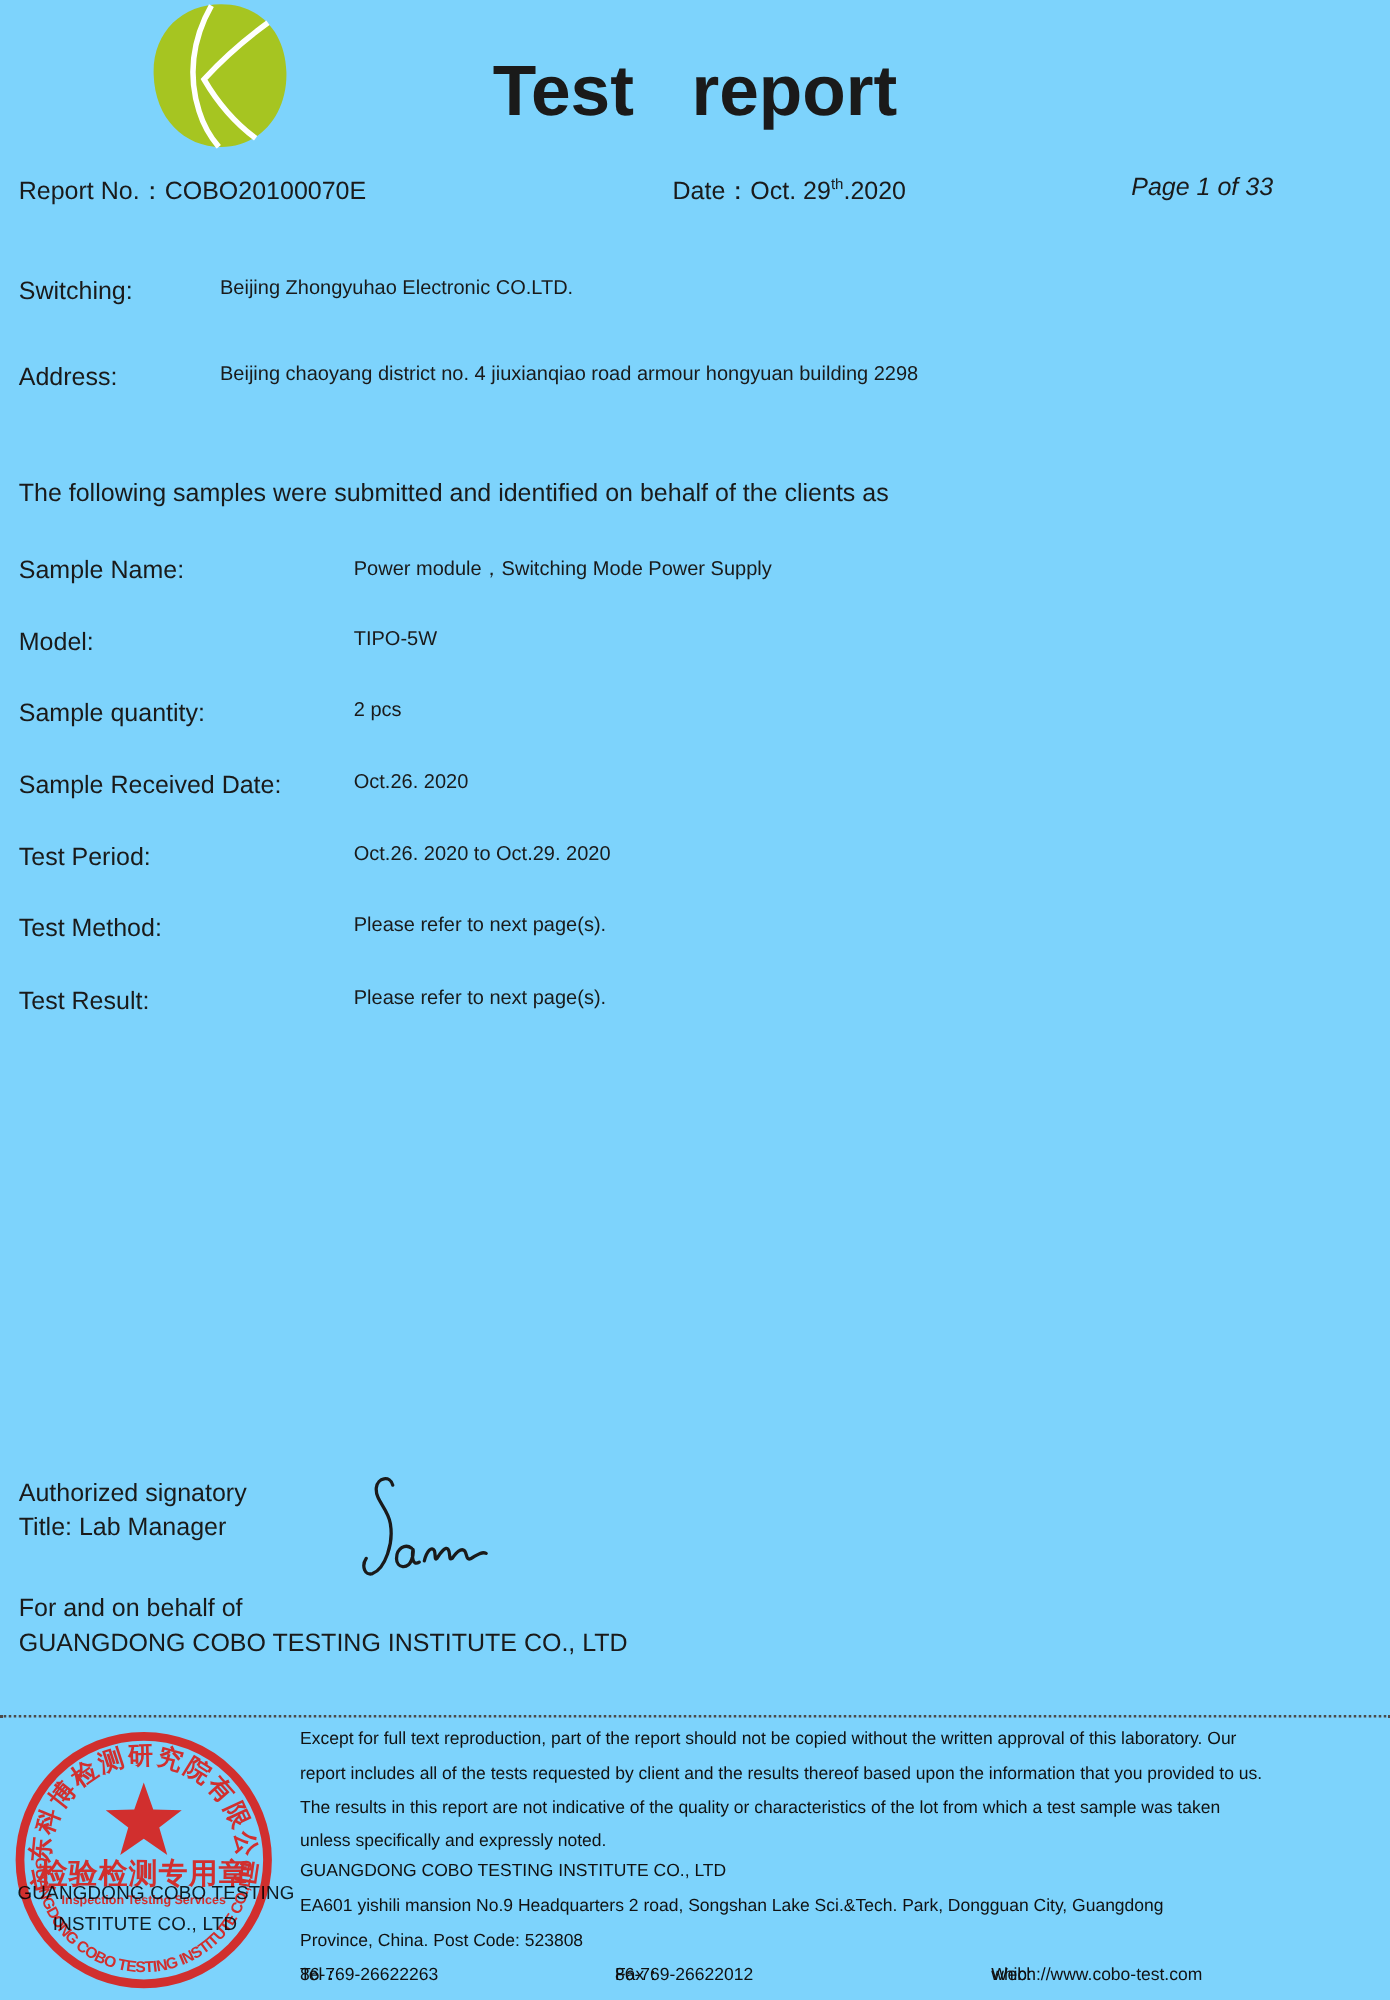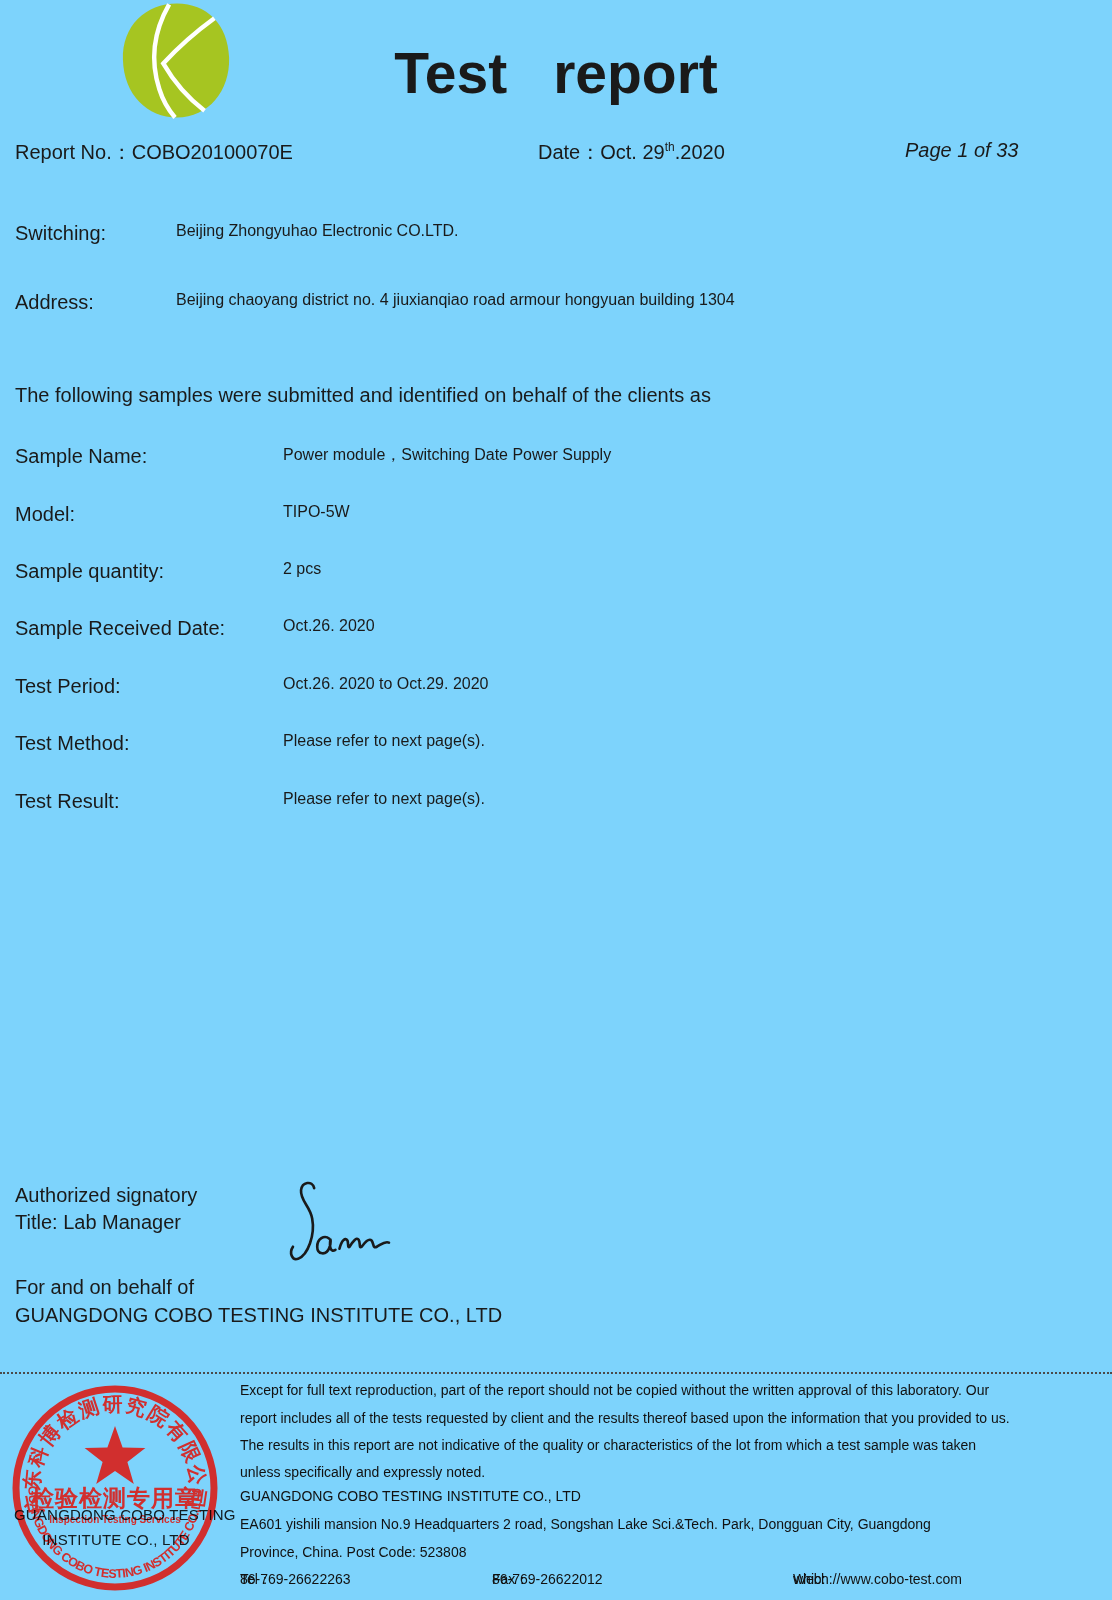--- a/index.html
+++ b/index.html
@@ -55,26 +55,26 @@
     <span class="w1">Test</span><span>report</span>
   </div>
 
   <div class="abs hrow" style="left:15px;"><span>Report No.：</span><span>COBO20100070E</span></div>
   <div class="abs hrow" style="left:538px;"><span>Date：</span><span>Oct. 29</span><sup class="th">th</sup><span>.2020</span></div>
   <div class="abs hrow" style="left:905px;font-style:italic;">Page 1 of 33</div>
 
   <div class="label" style="top:222px;">Switching:</div>
   <div class="value v1" style="top:222px;">Beijing Zhongyuhao Electronic CO.LTD.</div>
   <div class="label" style="top:291px;">Address:</div>
-  <div class="value v1" style="top:291px;">Beijing chaoyang district no. 4 jiuxianqiao road armour hongyuan building 1304</div>
+  <div class="value v1" style="top:291px;">Beijing chaoyang district no. 4 jiuxianqiao road armour hongyuan building 2298</div>
 
   <div class="abs intro" style="top:384px;">The following samples were submitted and identified on behalf of the clients as</div>
 
   <div class="label" style="top:445px;">Sample Name:</div>
-  <div class="value v2" style="top:445px;">Power module，Switching Date Power Supply</div>
+  <div class="value v2" style="top:445px;">Power module，Switching Mode Power Supply</div>
   <div class="label" style="top:503px;">Model:</div>
   <div class="value v2" style="top:503px;">TIPO-5W</div>
   <div class="label" style="top:560px;">Sample quantity:</div>
   <div class="value v2" style="top:560px;">2 pcs</div>
   <div class="label" style="top:617px;">Sample Received Date:</div>
   <div class="value v2" style="top:617px;">Oct.26. 2020</div>
   <div class="label" style="top:675px;">Test Period:</div>
   <div class="value v2" style="top:675px;">Oct.26. 2020 to Oct.29. 2020</div>
   <div class="label" style="top:732px;">Test Method:</div>
   <div class="value v2" style="top:732px;">Please refer to next page(s).</div>

